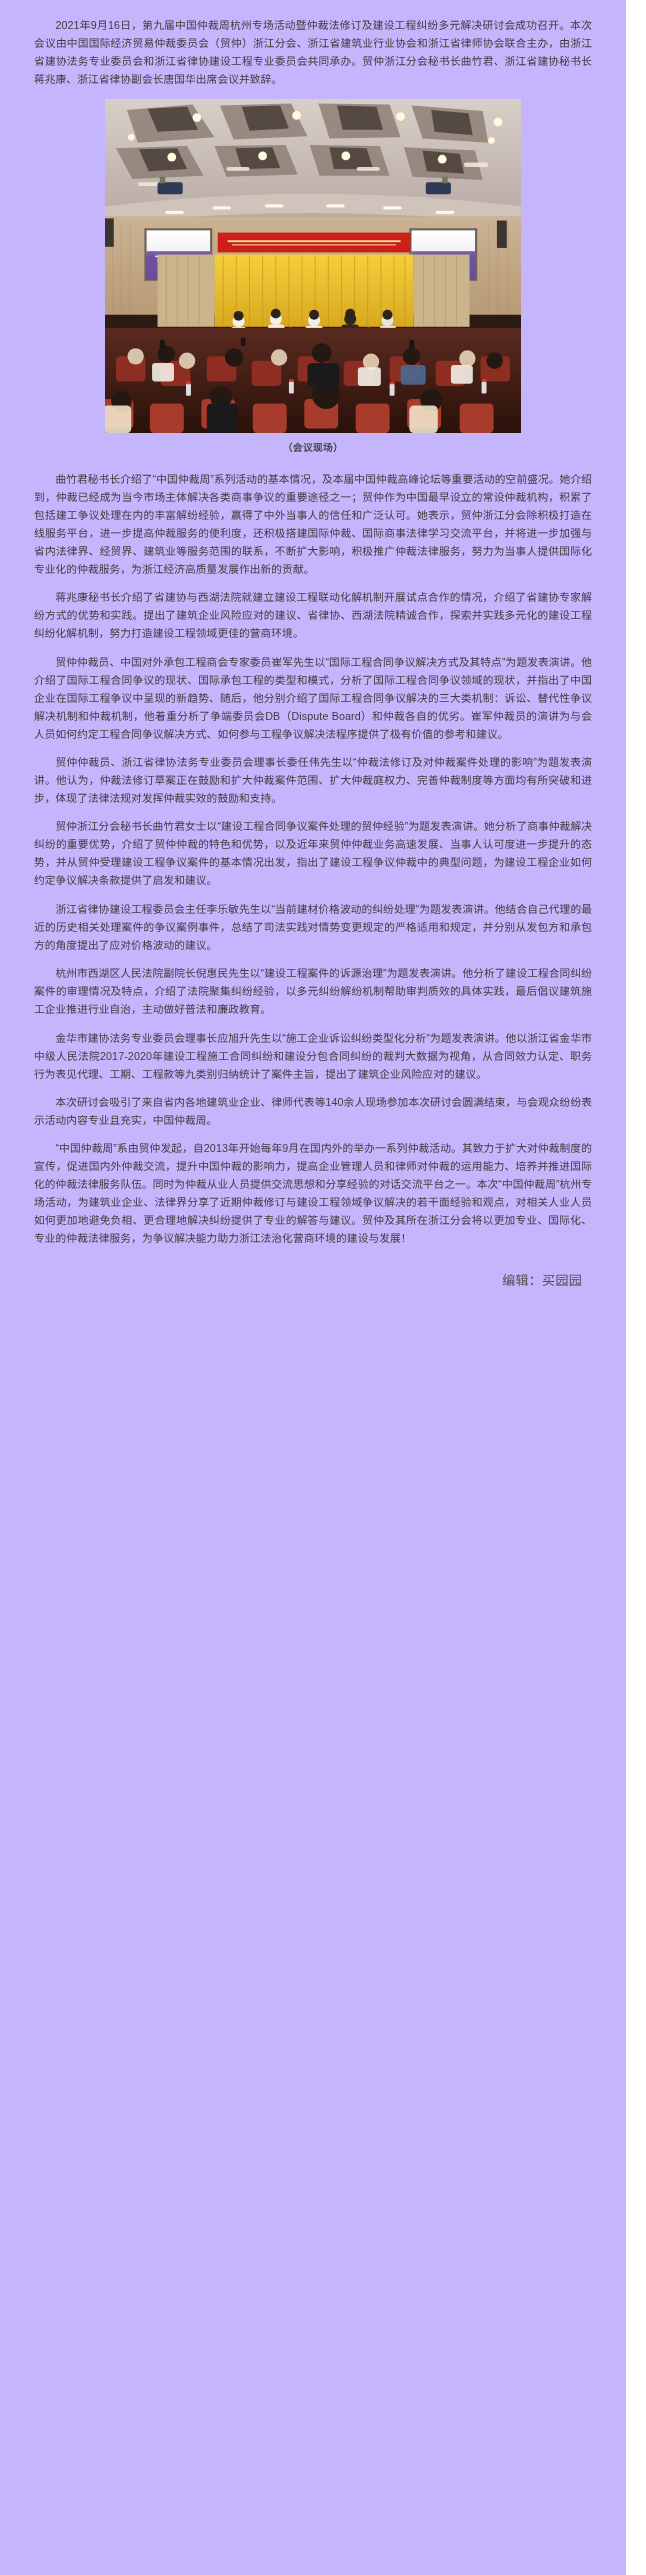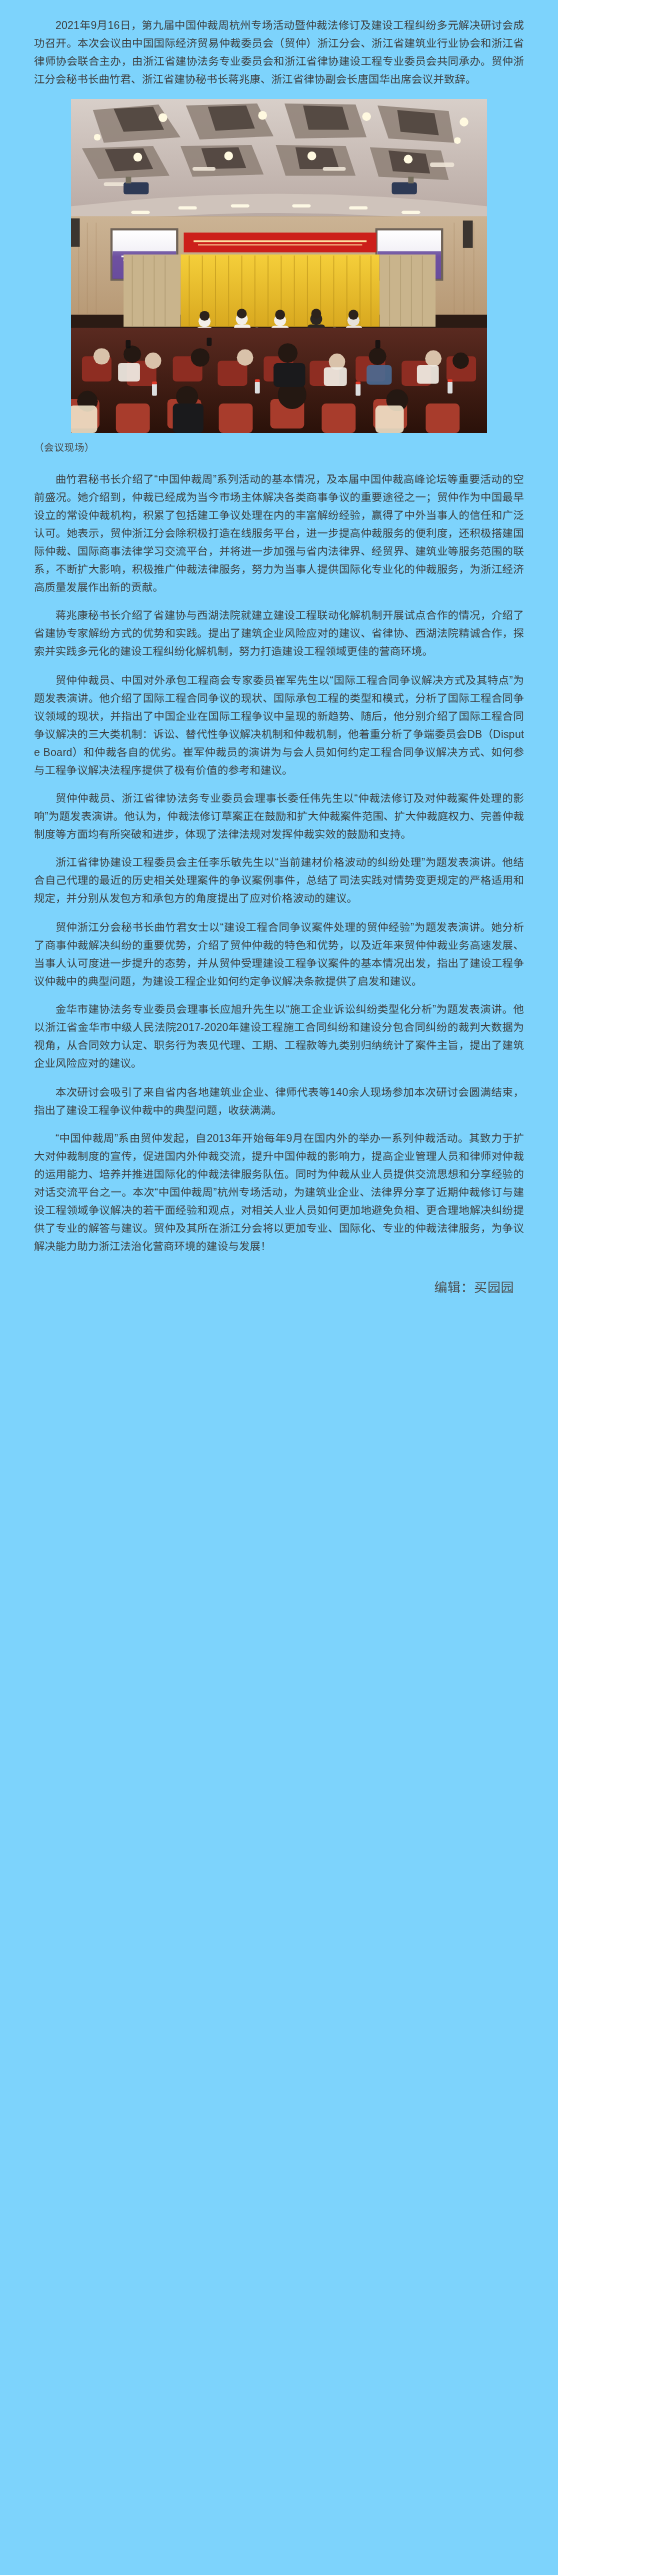--- a/index.html
+++ b/index.html
@@ -7,24 +7,24 @@
     margin: 0;
     padding: 0;
     background: #ffffff;
   }
   body {
     width: 647px;
     font-family: "Liberation Sans", "DejaVu Sans", sans-serif;
     color: #3a3a3a;
   }
   .page {
-    width: 558px;
+    width: 626px;
     min-height: 2576px;
     box-sizing: border-box;
-    background: #7dd3fc;
+    background: #c4b5fd;
     padding: 0;
     position: relative;
   }
   .article {
     padding: 14.2px 34px 0 34px;
   }
   p.para {
     font-size: 10.7px;
     line-height: 18px;
     text-align: justify;
@@ -49,23 +49,24 @@
     display: block;
     position: relative;
     overflow: hidden;
     background: #2b1b14;
   }
   .photo svg { display: block; width: 100%; height: 100%; }
   .figcaption {
     font-size: 9.8px;
     line-height: 16.4px;
     color: #4a4a4a;
-    text-align: left;
+    text-align: center;
     margin: 7.7px 0 13px 0;
     letter-spacing: 0.3px;
+    font-weight: bold;
   }
   .footer-credit {
     font-size: 13px;
     color: #4d4d4d;
     text-align: right;
     padding: 12px 44px 22px 0;
     letter-spacing: 0.3px;
   }
   .spacer-top { height: 2.2px; }
 </style>
@@ -357,24 +358,25 @@
           </g>
         </svg>
       </div>
       <div class="figcaption">（会议现场）</div>
     </div>
 
     <p class="para">曲竹君秘书长介绍了“中国仲裁周”系列活动的基本情况，及本届中国仲裁高峰论坛等重要活动的空前盛况。她介绍到，仲裁已经成为当今市场主体解决各类商事争议的重要途径之一；贸仲作为中国最早设立的常设仲裁机构，积累了包括建工争议处理在内的丰富解纷经验，赢得了中外当事人的信任和广泛认可。她表示，贸仲浙江分会除积极打造在线服务平台，进一步提高仲裁服务的便利度，还积极搭建国际仲裁、国际商事法律学习交流平台，并将进一步加强与省内法律界、经贸界、建筑业等服务范围的联系，不断扩大影响，积极推广仲裁法律服务，努力为当事人提供国际化专业化的仲裁服务，为浙江经济高质量发展作出新的贡献。</p>
     <p class="para">蒋兆康秘书长介绍了省建协与西湖法院就建立建设工程联动化解机制开展试点合作的情况，介绍了省建协专家解纷方式的优势和实践。提出了建筑企业风险应对的建议、省律协、西湖法院精诚合作，探索并实践多元化的建设工程纠纷化解机制，努力打造建设工程领域更佳的营商环境。</p>
     <p class="para">贸仲仲裁员、中国对外承包工程商会专家委员崔军先生以“国际工程合同争议解决方式及其特点”为题发表演讲。他介绍了国际工程合同争议的现状、国际承包工程的类型和模式，分析了国际工程合同争议领域的现状，并指出了中国企业在国际工程争议中呈现的新趋势、随后，他分别介绍了国际工程合同争议解决的三大类机制：诉讼、替代性争议解决机制和仲裁机制，他着重分析了争端委员会DB（Dispute Board）和仲裁各自的优劣。崔军仲裁员的演讲为与会人员如何约定工程合同争议解决方式、如何参与工程争议解决法程序提供了极有价值的参考和建议。</p>
     <p class="para">贸仲仲裁员、浙江省律协法务专业委员会理事长委任伟先生以“仲裁法修订及对仲裁案件处理的影响”为题发表演讲。他认为，仲裁法修订草案正在鼓励和扩大仲裁案件范围、扩大仲裁庭权力、完善仲裁制度等方面均有所突破和进步，体现了法律法规对发挥仲裁实效的鼓励和支持。</p>
+    <p class="para">贸仲浙江分会秘书长曲竹君女士以“建设工程合同争议案件处理的贸仲经验”为题发表演讲。她分析了商事仲裁解决纠纷的重要优势，介绍了贸仲仲裁的特色和优势，以及近年来贸仲仲裁业务高速发展、当事人认可度进一步提升的态势，并从贸仲受理建设工程争议案件的基本情况出发，指出了建设工程争议仲裁中的典型问题，为建设工程企业如何约定争议解决条款提供了启发和建议。</p>
     <p class="para">浙江省律协建设工程委员会主任李乐敏先生以“当前建材价格波动的纠纷处理”为题发表演讲。他结合自己代理的最近的历史相关处理案件的争议案例事件，总结了司法实践对情势变更规定的严格适用和规定，并分别从发包方和承包方的角度提出了应对价格波动的建议。</p>
-    <p class="para">贸仲浙江分会秘书长曲竹君女士以“建设工程合同争议案件处理的贸仲经验”为题发表演讲。她分析了商事仲裁解决纠纷的重要优势，介绍了贸仲仲裁的特色和优势，以及近年来贸仲仲裁业务高速发展、当事人认可度进一步提升的态势，并从贸仲受理建设工程争议案件的基本情况出发，指出了建设工程争议仲裁中的典型问题，为建设工程企业如何约定争议解决条款提供了启发和建议。</p>
+    <p class="para">杭州市西湖区人民法院副院长倪惠民先生以“建设工程案件的诉源治理”为题发表演讲。他分析了建设工程合同纠纷案件的审理情况及特点，介绍了法院聚集纠纷经验，以多元纠纷解纷机制帮助审判质效的具体实践，最后倡议建筑施工企业推进行业自治，主动做好普法和廉政教育。</p>
     <p class="para">金华市建协法务专业委员会理事长应旭升先生以“施工企业诉讼纠纷类型化分析”为题发表演讲。他以浙江省金华市中级人民法院2017-2020年建设工程施工合同纠纷和建设分包合同纠纷的裁判大数据为视角，从合同效力认定、职务行为表见代理、工期、工程款等九类别归纳统计了案件主旨，提出了建筑企业风险应对的建议。</p>
-    <p class="para">本次研讨会吸引了来自省内各地建筑业企业、律师代表等140余人现场参加本次研讨会圆满结束，指出了建设工程争议仲裁中的典型问题，收获满满。</p>
+    <p class="para">本次研讨会吸引了来自省内各地建筑业企业、律师代表等140余人现场参加本次研讨会圆满结束，与会观众纷纷表示活动内容专业且充实，中国仲裁周。</p>
     <p class="para">“中国仲裁周”系由贸仲发起，自2013年开始每年9月在国内外的举办一系列仲裁活动。其致力于扩大对仲裁制度的宣传，促进国内外仲裁交流，提升中国仲裁的影响力，提高企业管理人员和律师对仲裁的运用能力、培养并推进国际化的仲裁法律服务队伍。同时为仲裁从业人员提供交流思想和分享经验的对话交流平台之一。本次“中国仲裁周”杭州专场活动，为建筑业企业、法律界分享了近期仲裁修订与建设工程领域争议解决的若干面经验和观点，对相关人业人员如何更加地避免负相、更合理地解决纠纷提供了专业的解答与建议。贸仲及其所在浙江分会将以更加专业、国际化、专业的仲裁法律服务，为争议解决能力助力浙江法治化营商环境的建设与发展！</p>
 
   </div>
 
   <div class="footer-credit">编辑：买园园</div>
 
 </div>
 
 
 </body></html>

